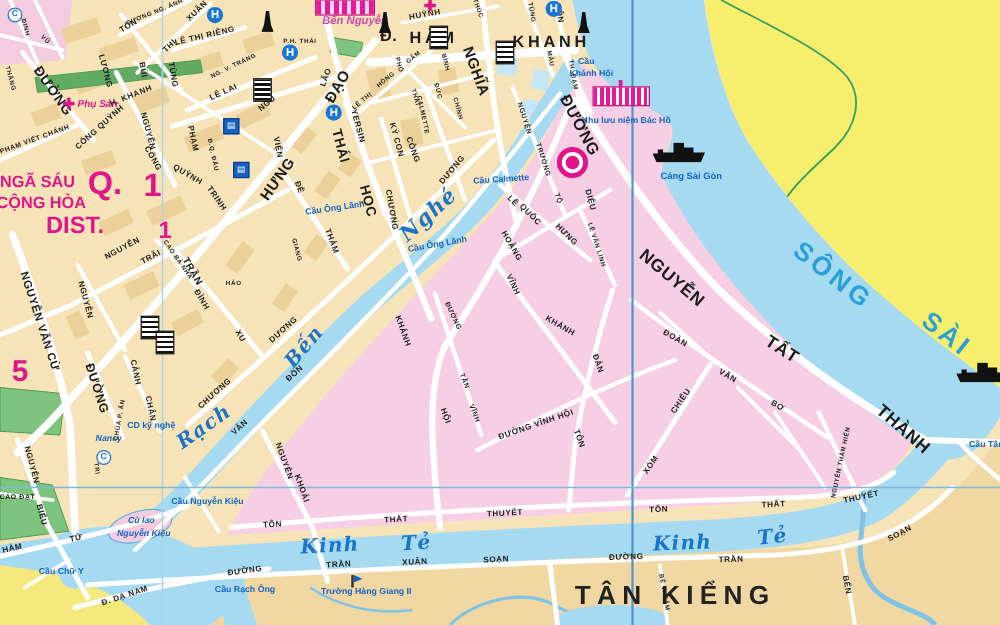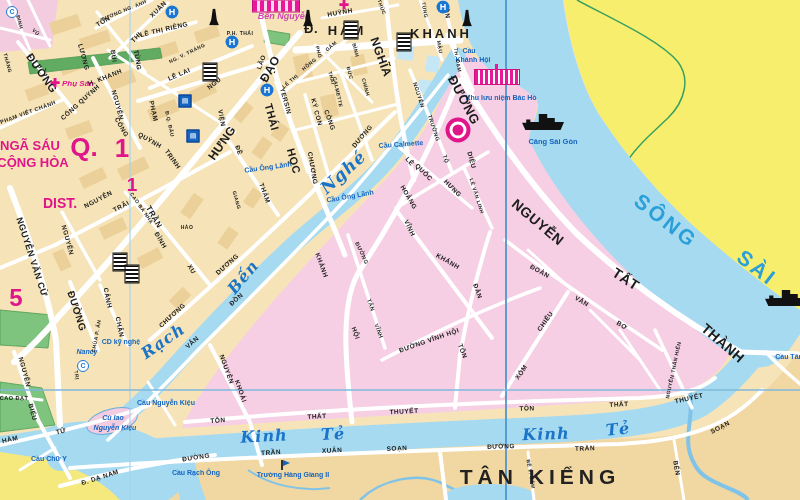--- a/index.html
+++ b/index.html
@@ -188,21 +188,21 @@
       <line x1="506" y1="0" x2="506" y2="500" stroke="#4f96cf" stroke-width="1.8"></line>
       <line x1="0" y1="390" x2="800" y2="390" stroke="#7fb8dc" stroke-width="1.3"></line>
     </g>
   </svg>
 
   <div id="labels">
     <div class="adm mg" style="left:30px;top:145px;font-size:13px;">NGÃ SÁU</div>
     <div class="adm mg" style="left:33px;top:162px;font-size:13px;">CỘNG HÒA</div>
     <div class="adm mg" style="left:84px;top:147px;font-size:26px;">Q.</div>
     <div class="adm mg" style="left:122px;top:148px;font-size:26px;">1</div>
-    <div class="adm mg" style="left:60px;top:203px;font-size:14px;">DIST.</div>
+    <div class="adm mg" style="left:60px;top:181px;font-size:19px;">DIST.</div>
     <div class="adm mg" style="left:132px;top:185px;font-size:19px;">1</div>
     <div class="adm mg" style="left:16px;top:298px;font-size:24px;">5</div>
     <div class="adm" style="left:540px;top:477px;font-size:21px;letter-spacing:5px;color:#222;">TÂN KIỂNG</div>
   <span class="lbl c-riv" style="left: 666px; top: 221px; font-size: 21px; transform: translate(-50%, -50%) rotate(38deg);">SÔNG</span>
       <span class="lbl c-riv" style="left: 757px; top: 268px; font-size: 21px; transform: translate(-50%, -50%) rotate(38deg);">SÀI</span>
       <span class="lbl c-wat" style="left: 163px; top: 341px; font-size: 16px; transform: translate(-50%, -50%) rotate(-35deg);">Rạch</span>
       <span class="lbl c-wat" style="left: 243px; top: 277px; font-size: 16px; transform: translate(-50%, -50%) rotate(-50deg);">Bến</span>
       <span class="lbl c-wat" style="left: 343px; top: 172px; font-size: 17px; transform: translate(-50%, -50%) rotate(-42deg);">Nghé</span>
       <span class="lbl c-wat" style="left: 264px; top: 436px; font-size: 16px; transform: translate(-50%, -50%) rotate(-3deg);">Kinh</span>
       <span class="lbl c-wat" style="left: 333px; top: 434px; font-size: 16px; transform: translate(-50%, -50%) rotate(-3deg);">Tẻ</span>

